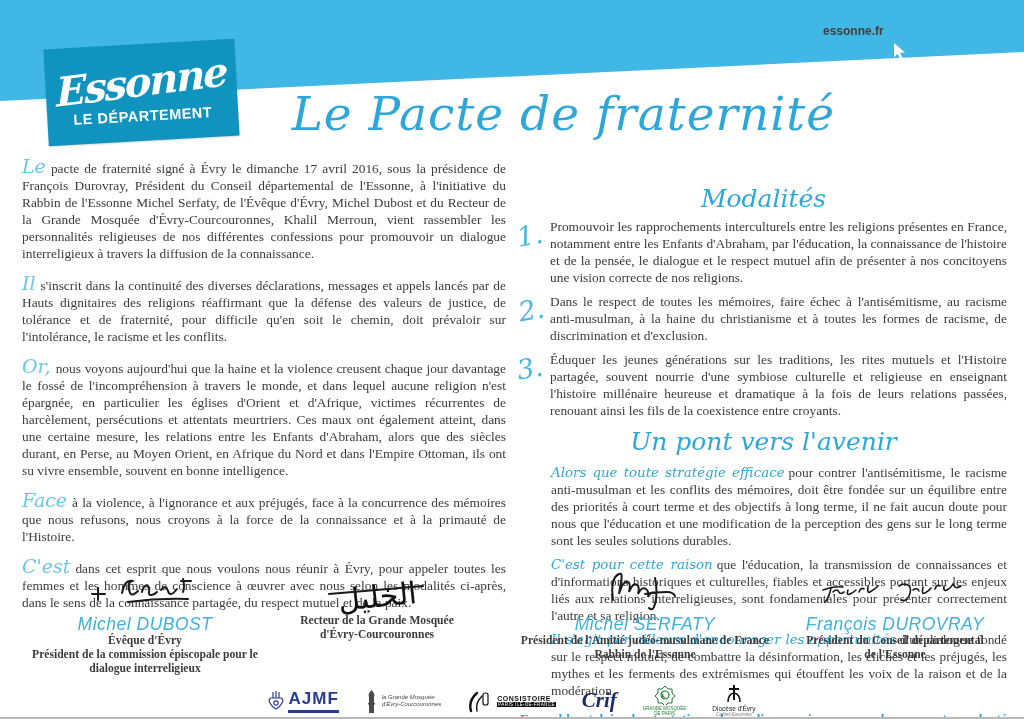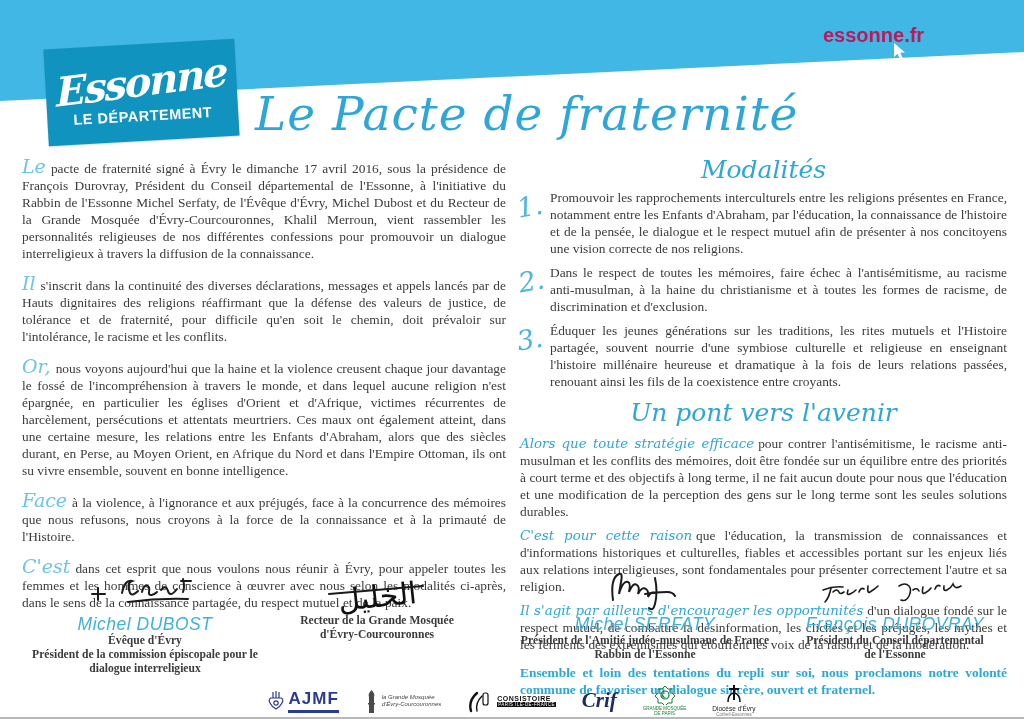--- a/index.html
+++ b/index.html
@@ -34,28 +34,28 @@
     transform:rotate(-4deg) skewX(-6deg);
     letter-spacing:-2px;
   }
   .logo-sub {
     font-family:"Liberation Sans", sans-serif;
     color:#fff; font-weight:bold; font-size:14.5px; letter-spacing:.5px; margin-top:6px;
   }
   .site-link {
     position:absolute; left:823px; top:24px;
     font-family:"Liberation Sans", sans-serif;
-    color:#be185d; font-weight:bold; font-size:20px;
+    color:#404040; font-weight:bold; font-size:12px;
   }
   .cursor-icon { position:absolute; left:893px; top:43px; }
 
   
   .doc-title {
     position:absolute; left:255px; top:86px; width:580px;
-    text-align:left;
+    text-align:right;
     font-family:"DejaVu Serif", serif; font-style:italic; font-weight:normal;
     font-size:47px; color:#2ea7d8; letter-spacing:1px;
     z-index:2;
   }
 
   
   .col { position:absolute; top:157px; font-size:13.4px; line-height:1.27; text-align:justify; }
   .col-left  { left:22px;  width:484px; }
   .col-right { left:520px; width:487px; }
 
@@ -65,34 +65,34 @@
     color:#6cc5e8; font-size:19px; line-height:1; margin-right:5px;
   }
   .lead-small {
     font-family:"DejaVu Serif", serif; font-style:italic;
     color:#2ea7d8; margin-right:4px;
   }
 
   .script-heading {
     font-family:"DejaVu Serif", serif; font-style:italic;
     color:#2ea7d8; font-size:25px; text-align:center; font-weight:normal;
-    line-height:1.05; margin-bottom:6px;
+    line-height:1.05; margin-bottom:6px;margin-top:29px;
   }
   .avenir-heading { margin-top:10px; margin-bottom:8px; }
 
   .modalite { display:flex; margin-bottom:7px; }
   .modalite-num {
     flex:0 0 30px;
     font-family:"DejaVu Serif", serif; font-style:italic;
     color:#4bb7de; font-size:27px; line-height:1;
     transform:rotate(-10deg); padding-top:3px;
   }
   .modalite-text { flex:1; }
 
-  .avenir-para { margin-bottom:7px; }
+  .avenir-para { margin-bottom:7px;margin-left:31px; }
   .conclusion {
     margin-top:11px;
     color:#29a8db; font-weight:bold;
   }
 
   
   .signatures {
     position:absolute; top:566px; left:0; width:1024px; height:112px;
     display:flex;
   }

